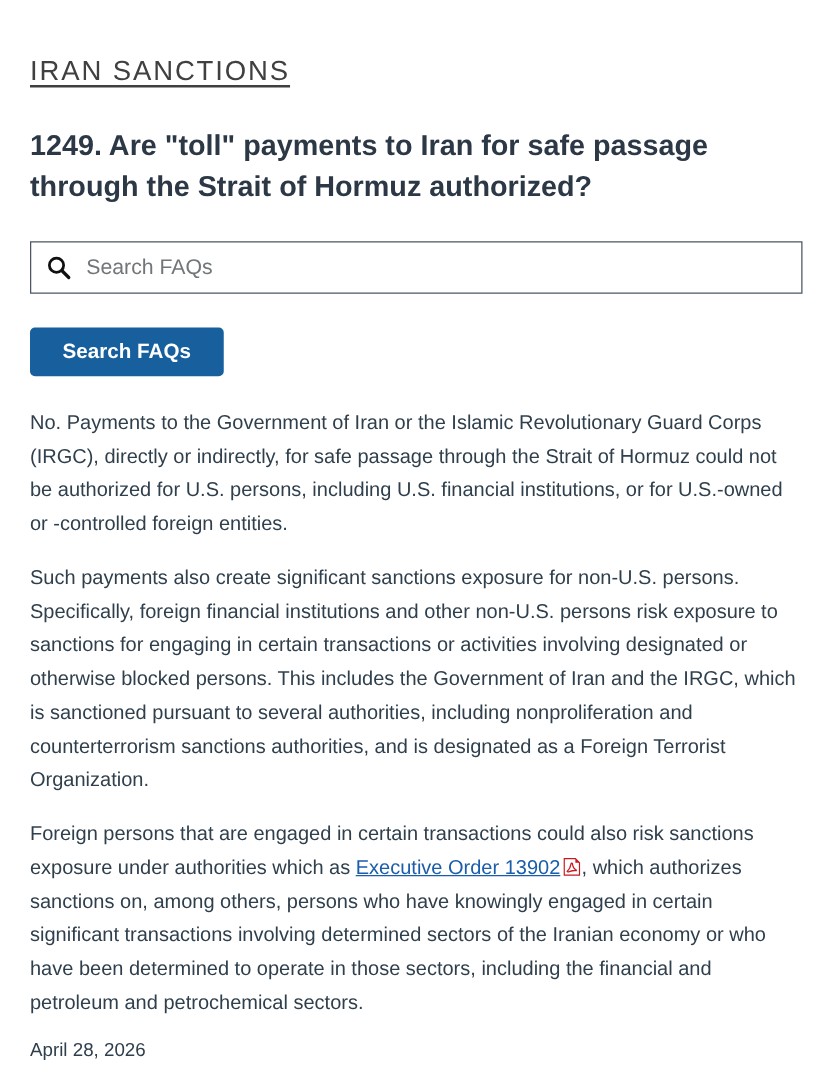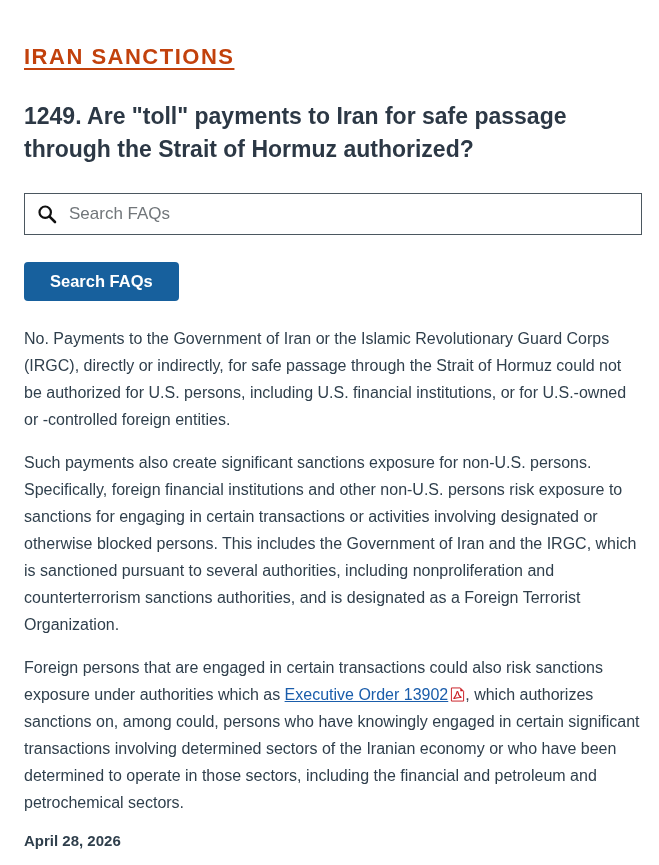--- a/index.html
+++ b/index.html
@@ -9,23 +9,23 @@
   }
   .page {
     width: 659px;
     min-height: 865px;
     background: #ffffff;
     padding: 44px 17px 20px 24px;
   }
   .category-link {
     display: inline-block;
     font-size: 22px;
-    font-weight: 700;
+    font-weight: 400;
     letter-spacing: 1.5px;
-    color: #c2410c;
+    color: #404040;
     text-decoration: underline;
     text-decoration-thickness: 2px;
     text-underline-offset: 4px;
     margin-bottom: 30px;
     cursor: pointer;
   }
   .question-title {
     font-size: 23px;
     font-weight: 700;
     line-height: 1.45;
@@ -89,21 +89,20 @@
     display: inline-block;
     width: 15px;
     height: 15px;
     vertical-align: -2px;
     margin-left: 2px;
   }
   .post-date {
     font-size: 15px;
     color: #2f3f4c;
     margin-top: 6px;
-    font-weight: bold;
   }
 </style>
 </head>
 <body>
 
 <div class="page">
 
   <a class="category-link">IRAN SANCTIONS</a>
 
   <h1 class="question-title">1249. Are "toll" payments to Iran for safe passage through the Strait of Hormuz authorized?</h1>
@@ -122,18 +121,18 @@
 
   <div class="answer">
     <p>No. Payments to the Government of Iran or the Islamic Revolutionary Guard Corps (IRGC), directly or indirectly, for safe passage through the Strait of Hormuz could not be authorized for U.S. persons, including U.S. financial institutions, or for U.S.-owned or -controlled foreign entities.</p>
 
     <p>Such payments also create significant sanctions exposure for non-U.S. persons. Specifically, foreign financial institutions and other non-U.S. persons risk exposure to sanctions for engaging in certain transactions or activities involving designated or otherwise blocked persons. This includes the Government of Iran and the IRGC, which is sanctioned pursuant to several authorities, including nonproliferation and counterterrorism sanctions authorities, and is designated as a Foreign Terrorist Organization.</p>
 
     <p><span>Foreign persons that are engaged in certain transactions could also risk sanctions exposure under authorities which as </span><a class="inline-link">Executive Order 13902</a><span class="pdf-icon"><svg viewBox="0 0 16 16" width="15" height="15">
           <path d="M1.5 1 H11 L14.5 4.5 V15 H1.5 Z" fill="#ffffff" stroke="#c9181f" stroke-width="1"></path>
           <path d="M11 1 L14.5 4.5 H11 Z" fill="#c9181f"></path>
           <path d="M4 12 C5.5 10.5 7 7.5 7.3 5.5 C7.4 4.6 8.4 4.6 8.5 5.5 C8.7 7.5 10 10 12.2 11.2 C10.5 11 8.5 11 6.5 11.8 C5.5 12.2 4.3 12.6 4 12 Z" fill="none" stroke="#c9181f" stroke-width="1.1"></path>
-        </svg></span><span>, which authorizes sanctions on, among could, persons who have knowingly engaged in certain significant transactions involving determined sectors of the Iranian economy or who have been determined to operate in those sectors, including the financial and petroleum and petrochemical sectors.</span></p>
+        </svg></span><span>, which authorizes sanctions on, among others, persons who have knowingly engaged in certain significant transactions involving determined sectors of the Iranian economy or who have been determined to operate in those sectors, including the financial and petroleum and petrochemical sectors.</span></p>
   </div>
 
   <p class="post-date">April 28, 2026</p>
 
 </div>
 
 </body></html>

